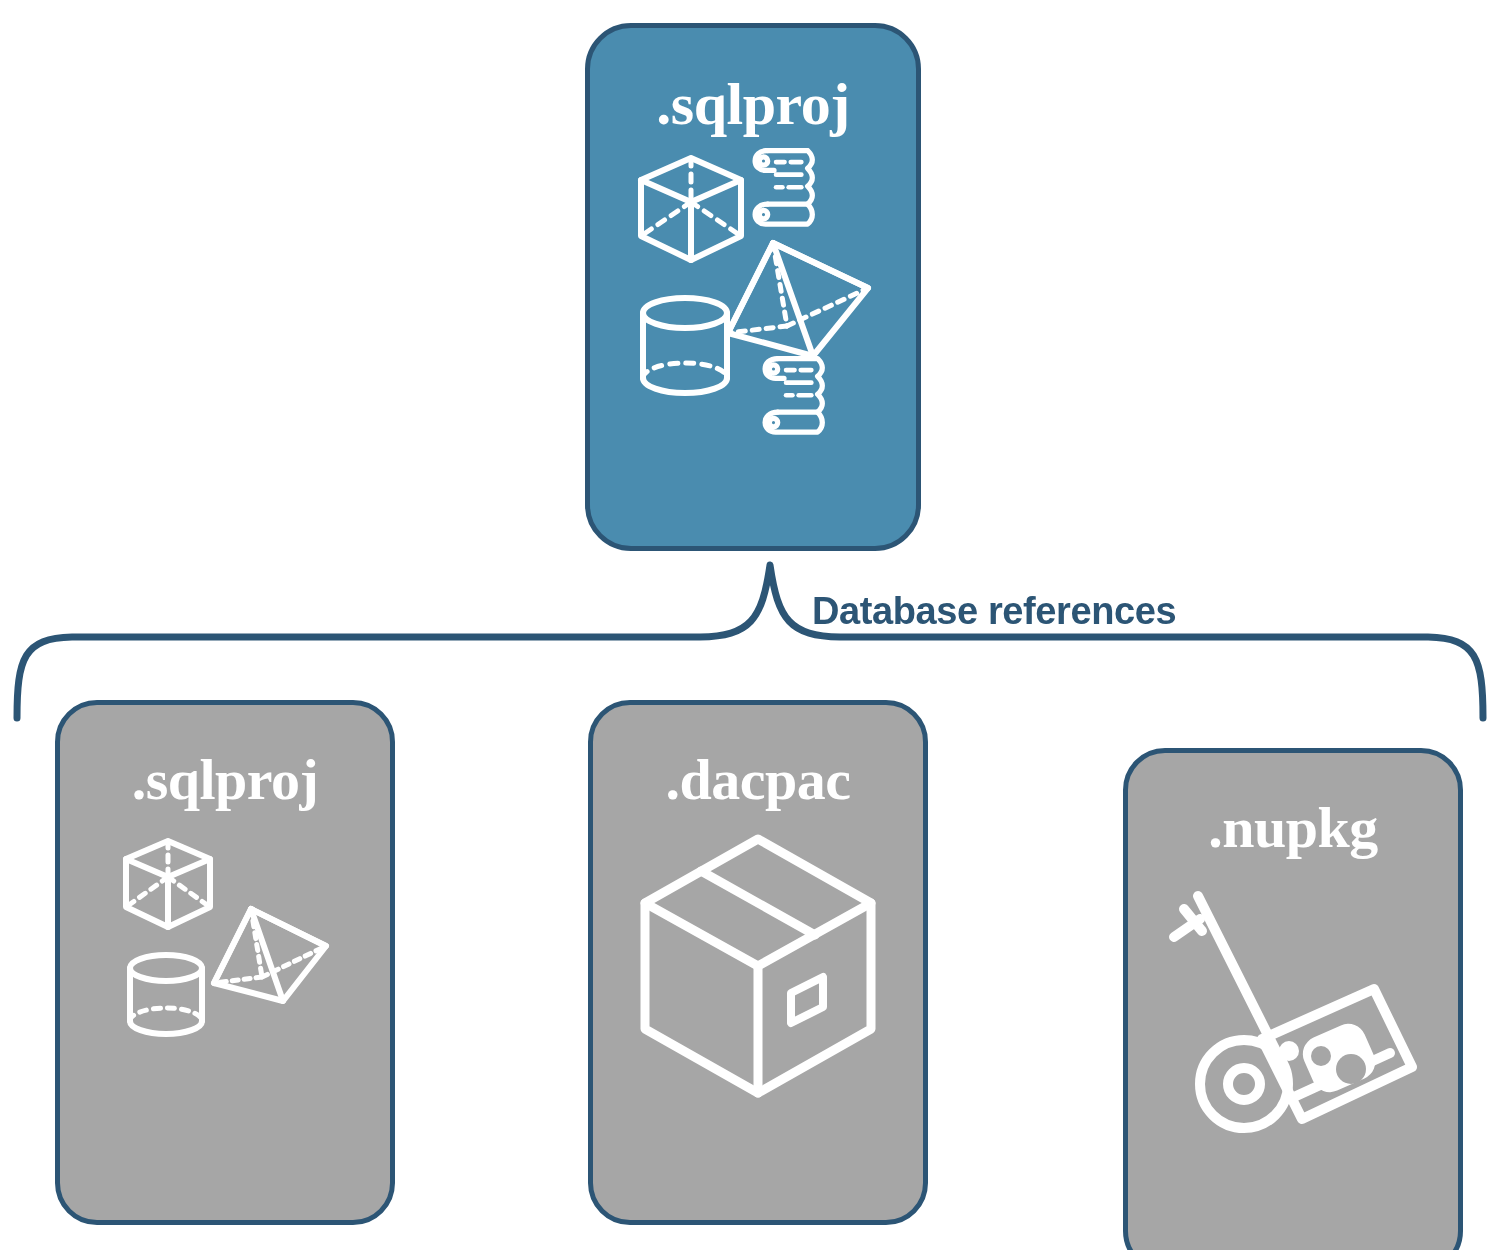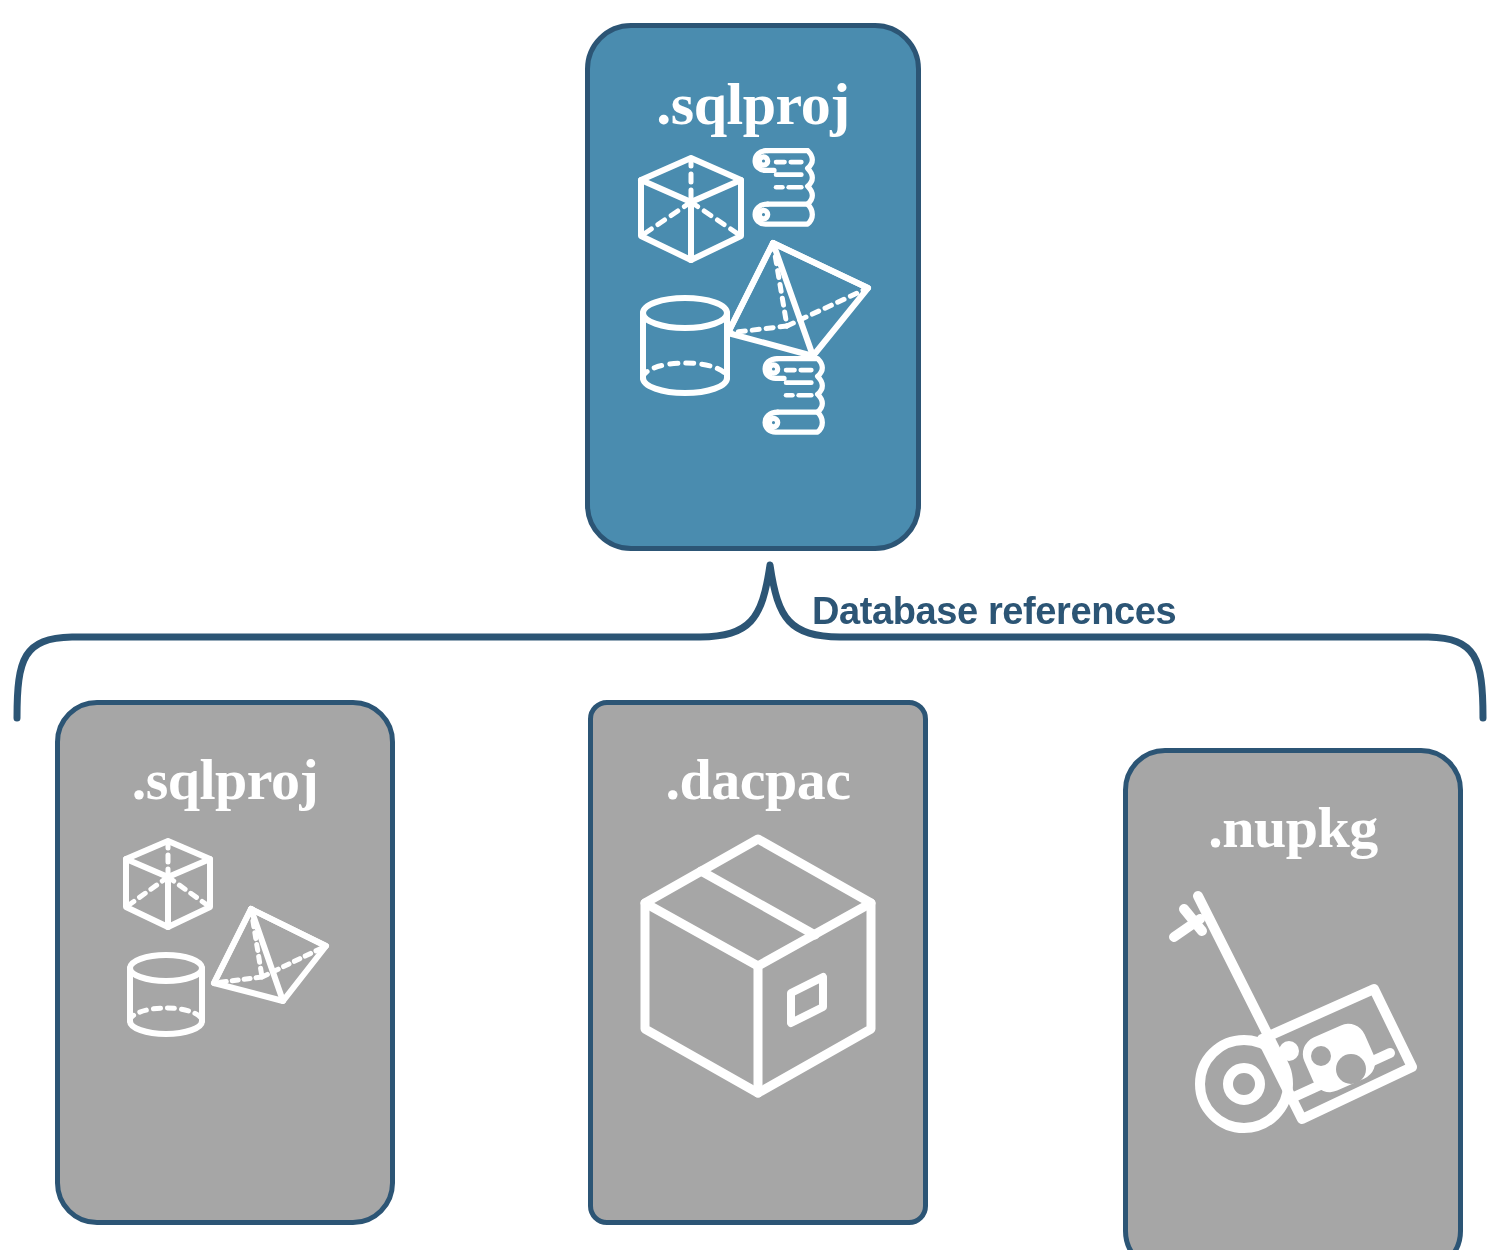--- a/index.html
+++ b/index.html
@@ -40,21 +40,21 @@
     height: 528px;
     border-radius: 46px;
   }
   .card.secondary {
     background: #A6A6A6;
     top: 700px;
     width: 340px;
     height: 525px;
   }
   .card.ref-1 { left: 55px; }
-  .card.ref-2 { left: 588px; border-radius: 19px; }
+  .card.ref-2 { left: 588px; }
   .card.ref-3 { left: 1123px; margin-top: 48px; }
 
   .card-title {
     color: #ffffff;
     font-weight: bold;
     letter-spacing: -0.5px;
     line-height: 1;
     text-align: center;
     white-space: nowrap;
     font-family: Liberation Serif, serif;

